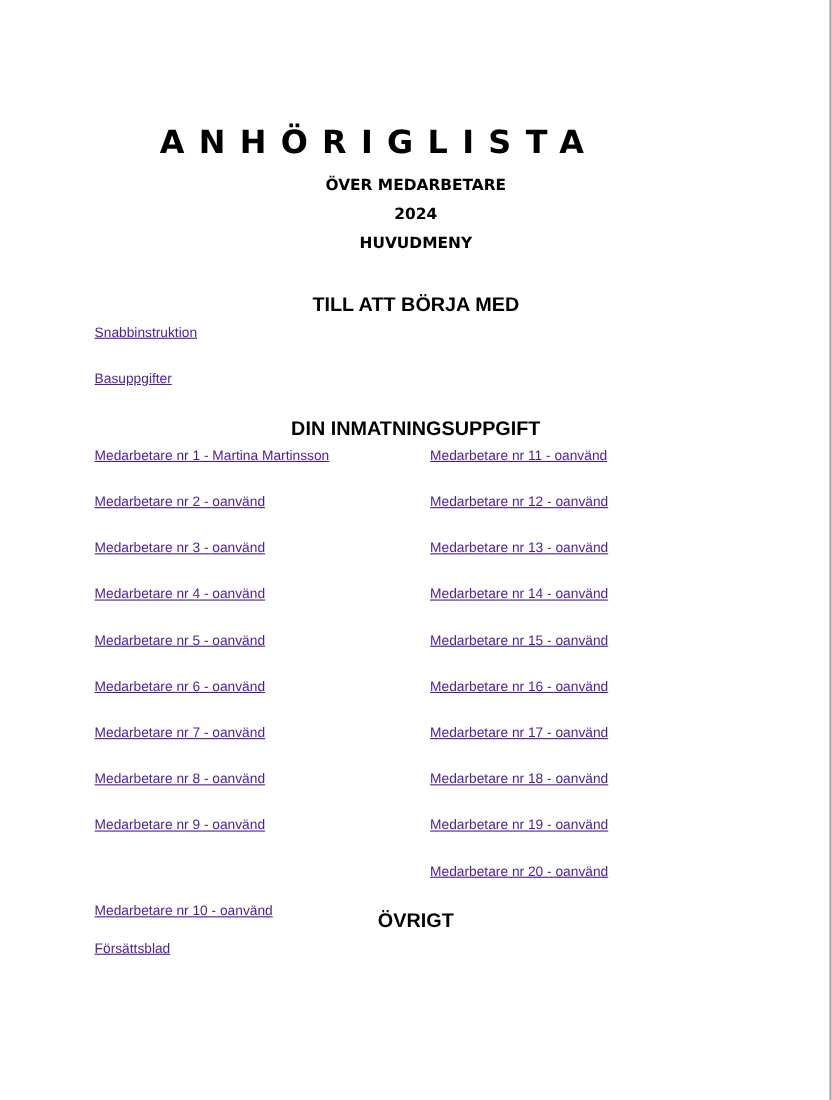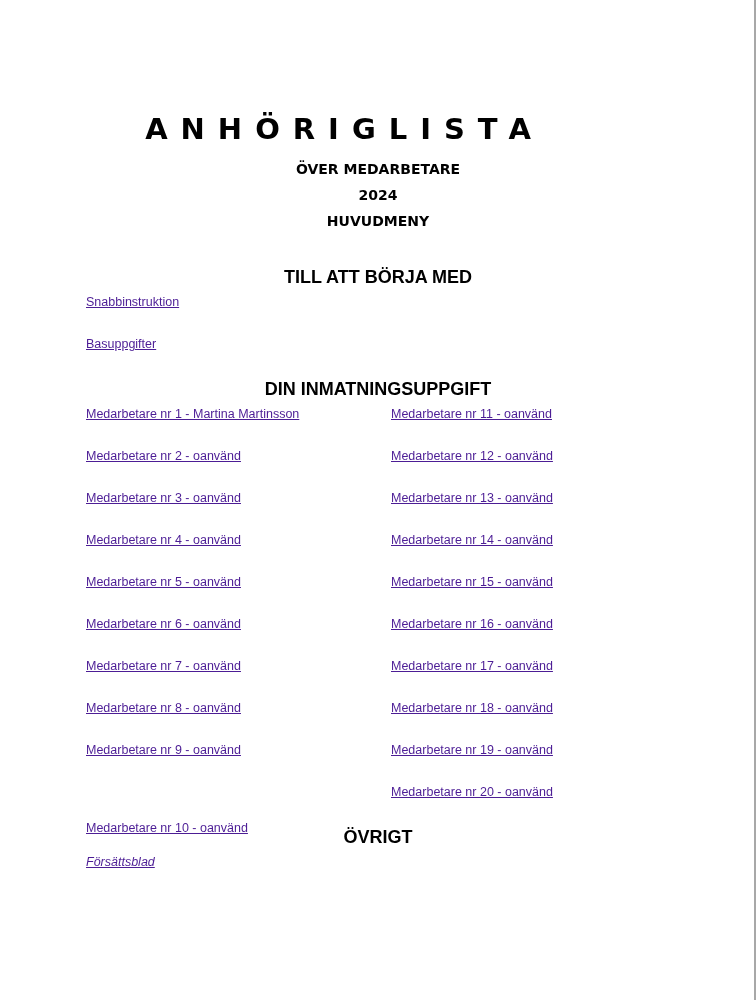--- a/index.html
+++ b/index.html
@@ -61,13 +61,13 @@
   <a class="link" style="left:391px; top:533px;">Medarbetare nr 14 - oanvänd</a>
   <a class="link" style="left:391px; top:575px;">Medarbetare nr 15 - oanvänd</a>
   <a class="link" style="left:391px; top:617px;">Medarbetare nr 16 - oanvänd</a>
   <a class="link" style="left:391px; top:659px;">Medarbetare nr 17 - oanvänd</a>
   <a class="link" style="left:391px; top:701px;">Medarbetare nr 18 - oanvänd</a>
   <a class="link" style="left:391px; top:743px;">Medarbetare nr 19 - oanvänd</a>
   <a class="link" style="left:391px; top:785px;">Medarbetare nr 20 - oanvänd</a>
 </div>
 
 <div class="heading" style="top:827px;">ÖVRIGT</div>
-<a class="link" style="left:86px; top:855px;font-style:italic;">Försättsblad</a>
+<a class="link" style="left:86px; top:855px;">Försättsblad</a>
 
 </body></html>

